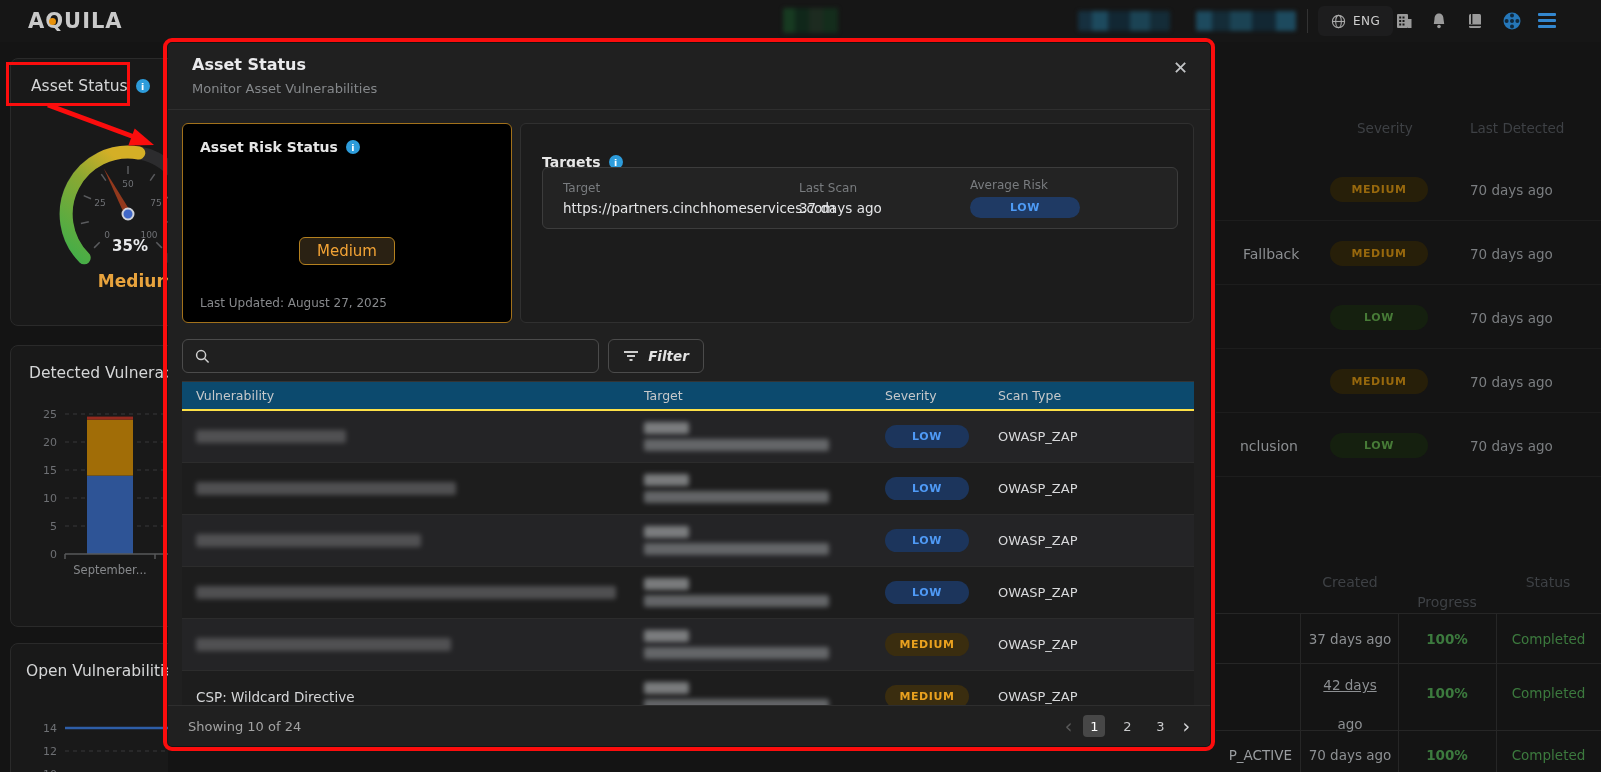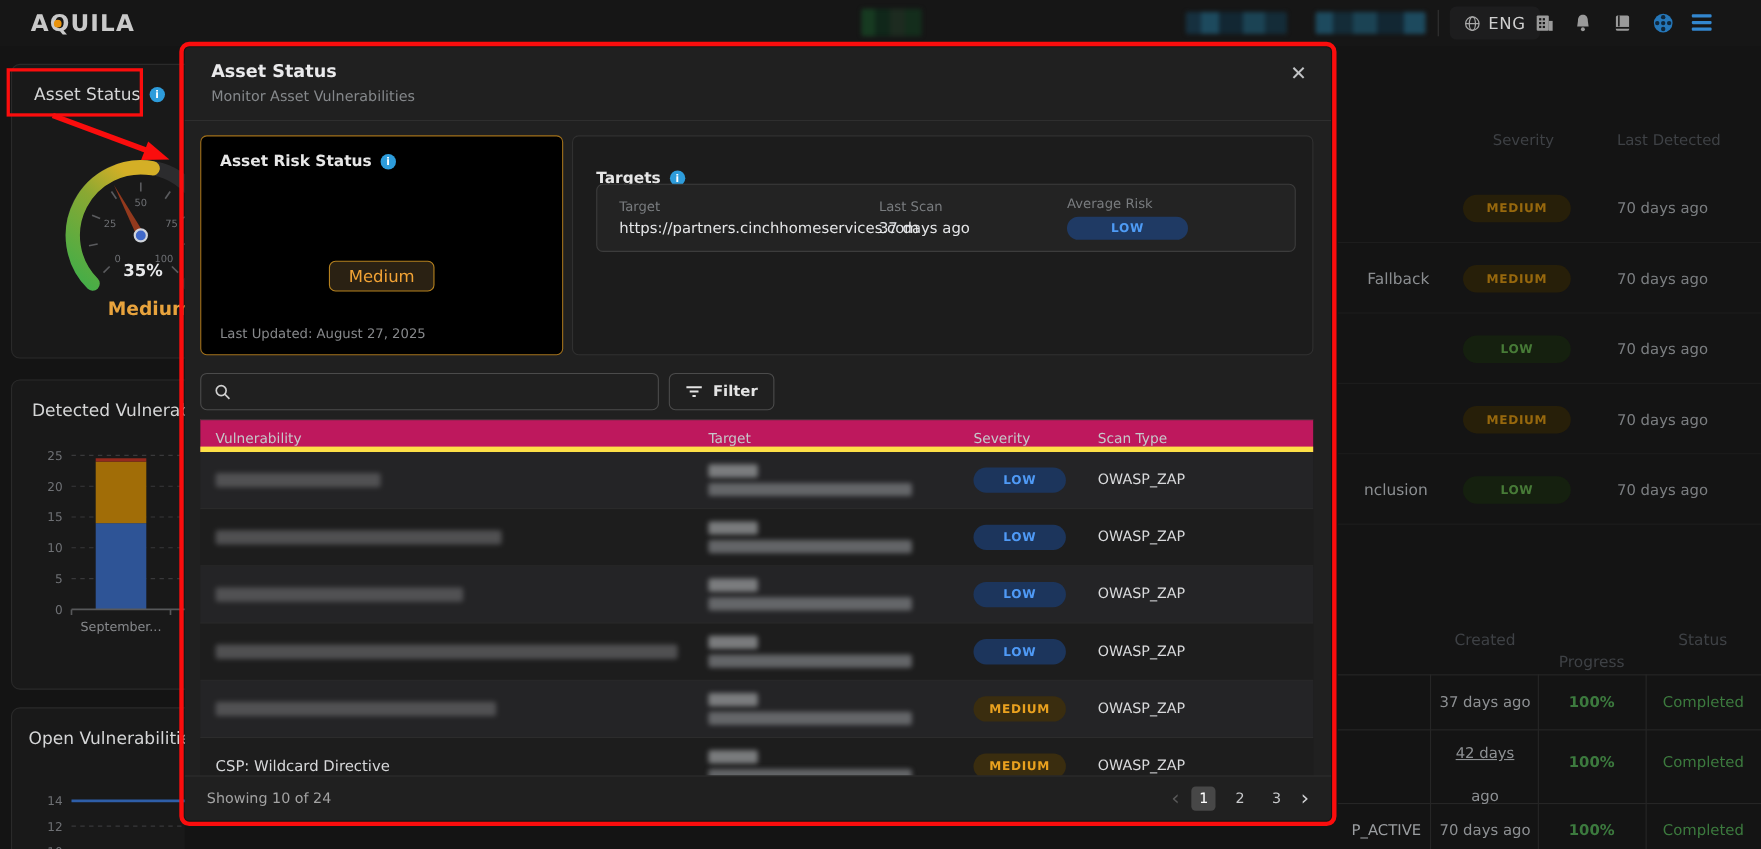--- a/index.html
+++ b/index.html
@@ -14,21 +14,21 @@
   .px-blur { filter:blur(2px); border-radius:2px; }
   .blur-green { left:783px; top:8px; width:55px; height:25px;
     background:linear-gradient(90deg,#173a21 0 12px,#10271a 12px 26px,#1d2b20 26px 40px,#142d1c 40px 55px); }
   .blur-teal1 { left:1078px; top:11px; width:92px; height:20px;
     background:linear-gradient(90deg,#16303f 0 14px,#1d4a5e 14px 30px,#122733 30px 52px,#1b4354 52px 72px,#142c38 72px 92px); }
   .blur-teal2 { left:1196px; top:11px; width:100px; height:20px;
     background:linear-gradient(90deg,#1d4a5e 0 16px,#142c38 16px 34px,#1b4354 34px 56px,#122733 56px 80px,#1d4a5e 80px 100px); }
   .nav-divider { left:1307px; top:9px; width:1px; height:24px; background:#333; }
   .lang-pill { position:absolute; left:1318px; top:6px; height:30px; padding:0 13px; background:#1d1d1e; border-radius:6px;
     display:flex; align-items:center; gap:7px; cursor:pointer; }
-  .lang-label { font-size:15px; color:#cfcfcf; letter-spacing:.5px; }
+  .lang-label { font-size:12px; color:#cfcfcf; letter-spacing:.5px; }
   .nav-icon { position:absolute; top:12px; width:18px; height:18px; cursor:pointer; }
   .hamburger { position:absolute; left:1538px; top:13px; width:18px; cursor:pointer; }
   .hamburger div { height:2.5px; background:#3387cf; margin-bottom:3.5px; border-radius:1px; }
 
   
   .bg-left { position:absolute; left:0; top:42px; width:168px; height:730px; overflow:hidden; z-index:1; }
   .card { position:absolute; background:#191919; border:1px solid #2a2a2a; border-radius:8px; }
   .card-title { position:absolute; font-size:15.5px; color:#d5d6d7; display:flex; align-items:center; gap:8px; white-space:nowrap; }
   .info-icon { display:inline-flex; width:14px; height:14px; border-radius:50%; background:#2d9cdb; color:#fff;
     font-size:9.5px; font-weight:bold; align-items:center; justify-content:center; font-style:normal; flex:0 0 auto; }
@@ -82,25 +82,25 @@
   .avg-pill { width:110px; height:21px; border-radius:11px; background:#1f3a64; color:#4e9bf5;
     font-size:11px; font-weight:bold; letter-spacing:.6px; display:flex; align-items:center; justify-content:center; }
 
   .search-box { position:absolute; left:14px; top:296px; width:417px; height:34px; border:1px solid #4b4b4b;
     border-radius:6px; display:flex; align-items:center; gap:9px; padding:0 12px; }
   .search-box input { background:transparent; border:none; outline:none; color:#dcdcdc; font-size:14px;
     font-family:"DejaVu Sans",sans-serif; width:100%; }
   .search-box input::placeholder { color:#9fa2a5; }
   .filter-btn { position:absolute; left:440px; top:296px; width:96px; height:34px; border:1px solid #4b4b4b;
     border-radius:6px; display:flex; align-items:center; justify-content:center; gap:9px; cursor:pointer; }
-  .filter-label { font-size:13.5px; font-weight:600; color:#e3e3e3; }
+  .filter-label { font-size:13.5px; font-weight:600; color:#e3e3e3;font-style:italic; }
 
   .vtable { position:absolute; left:14px; top:338px; width:1012px; height:324px; overflow:hidden; }
-  .thead { height:30px; display:flex; align-items:flex-end; background:#be185d;
-    border-top:1px solid #343434; border-bottom:5px solid #fde047; font-size:12.5px; color:#c6c8ca; }
+  .thead { height:30px; display:flex; align-items:center; background:#0c4a6e;
+    border-top:1px solid #343434; border-bottom:2px solid #fde047; font-size:12.5px; color:#c6c8ca; }
   .c-vuln { width:462px; padding-left:14px; }
   .c-target { width:233px; }
   .c-sev { width:121px; padding-left:8px; }
   .c-scan { flex:1; }
   .trow { height:52px; display:flex; align-items:center; border-bottom:1px solid #2c2c2c; cursor:pointer; }
   .trow:nth-child(odd) { background:#1d1d1d; }
   .trow:nth-child(even) { background:#242426; }
   .redact { background:#59595b; border-radius:2px; filter:blur(2.5px); opacity:.85; height:13px; }
   .t-stack { display:flex; flex-direction:column; gap:5px; }
   .r1 { width:45px; height:12px; background:#8a8c8e; }

